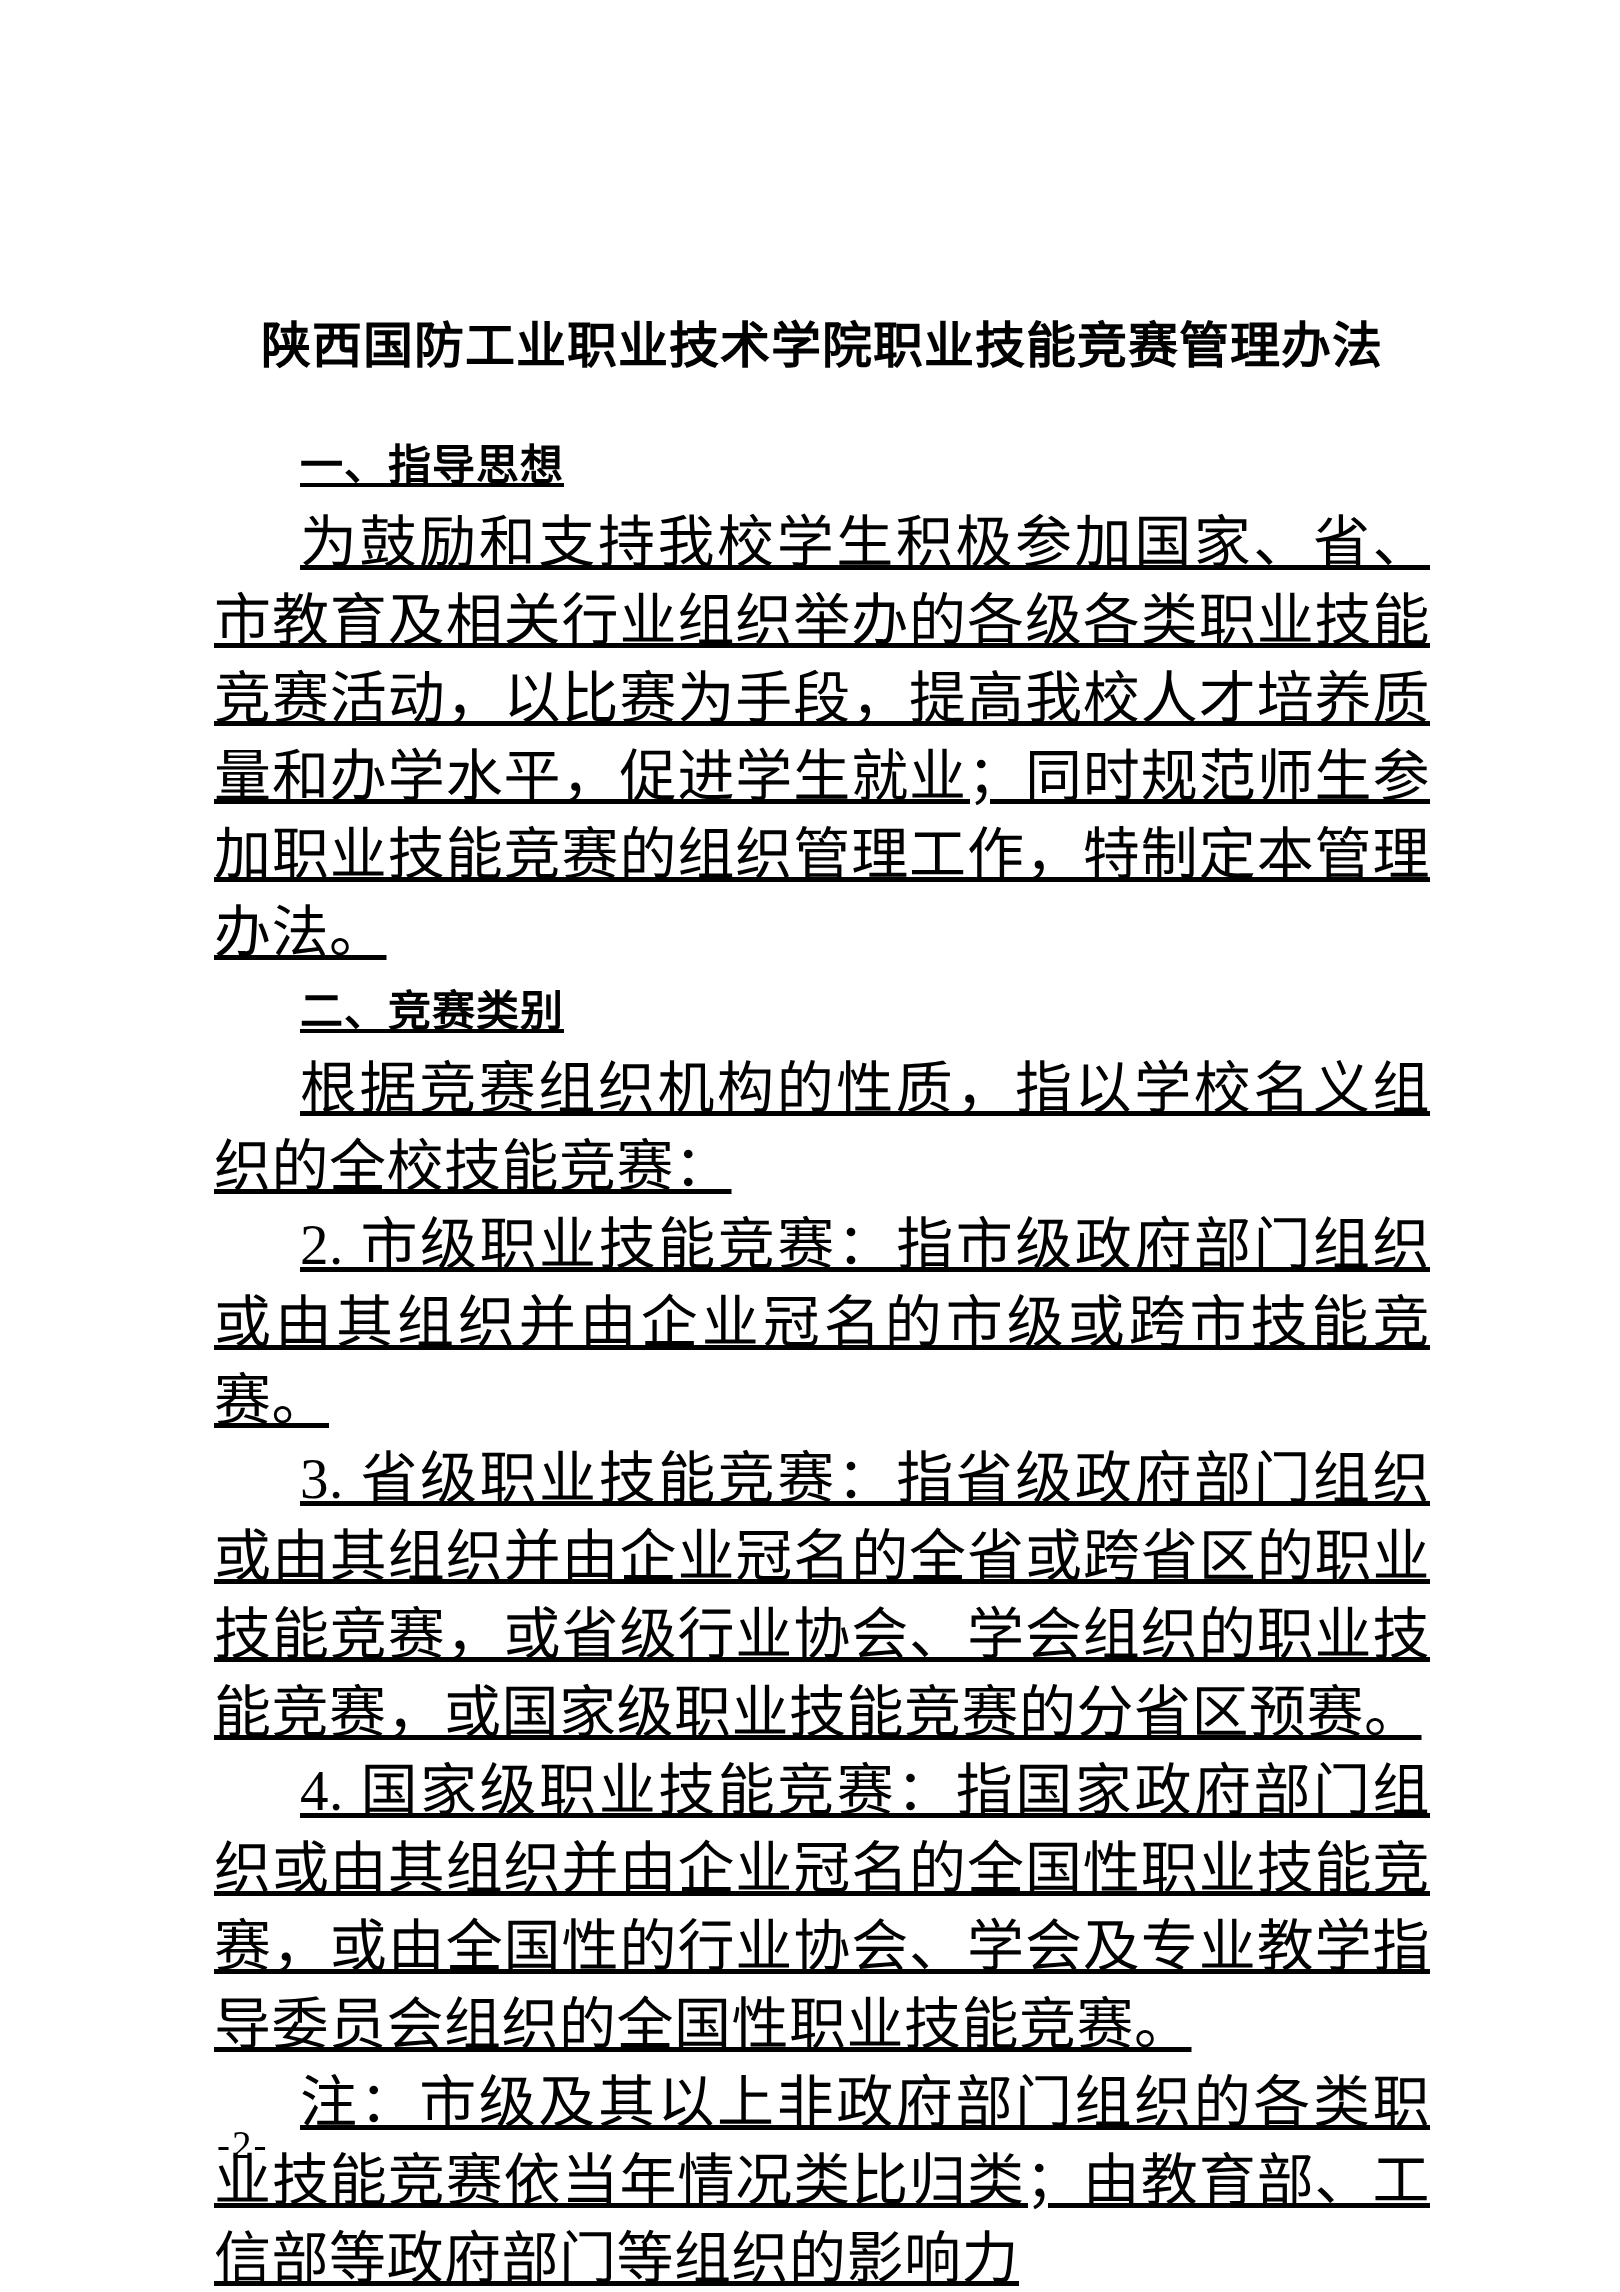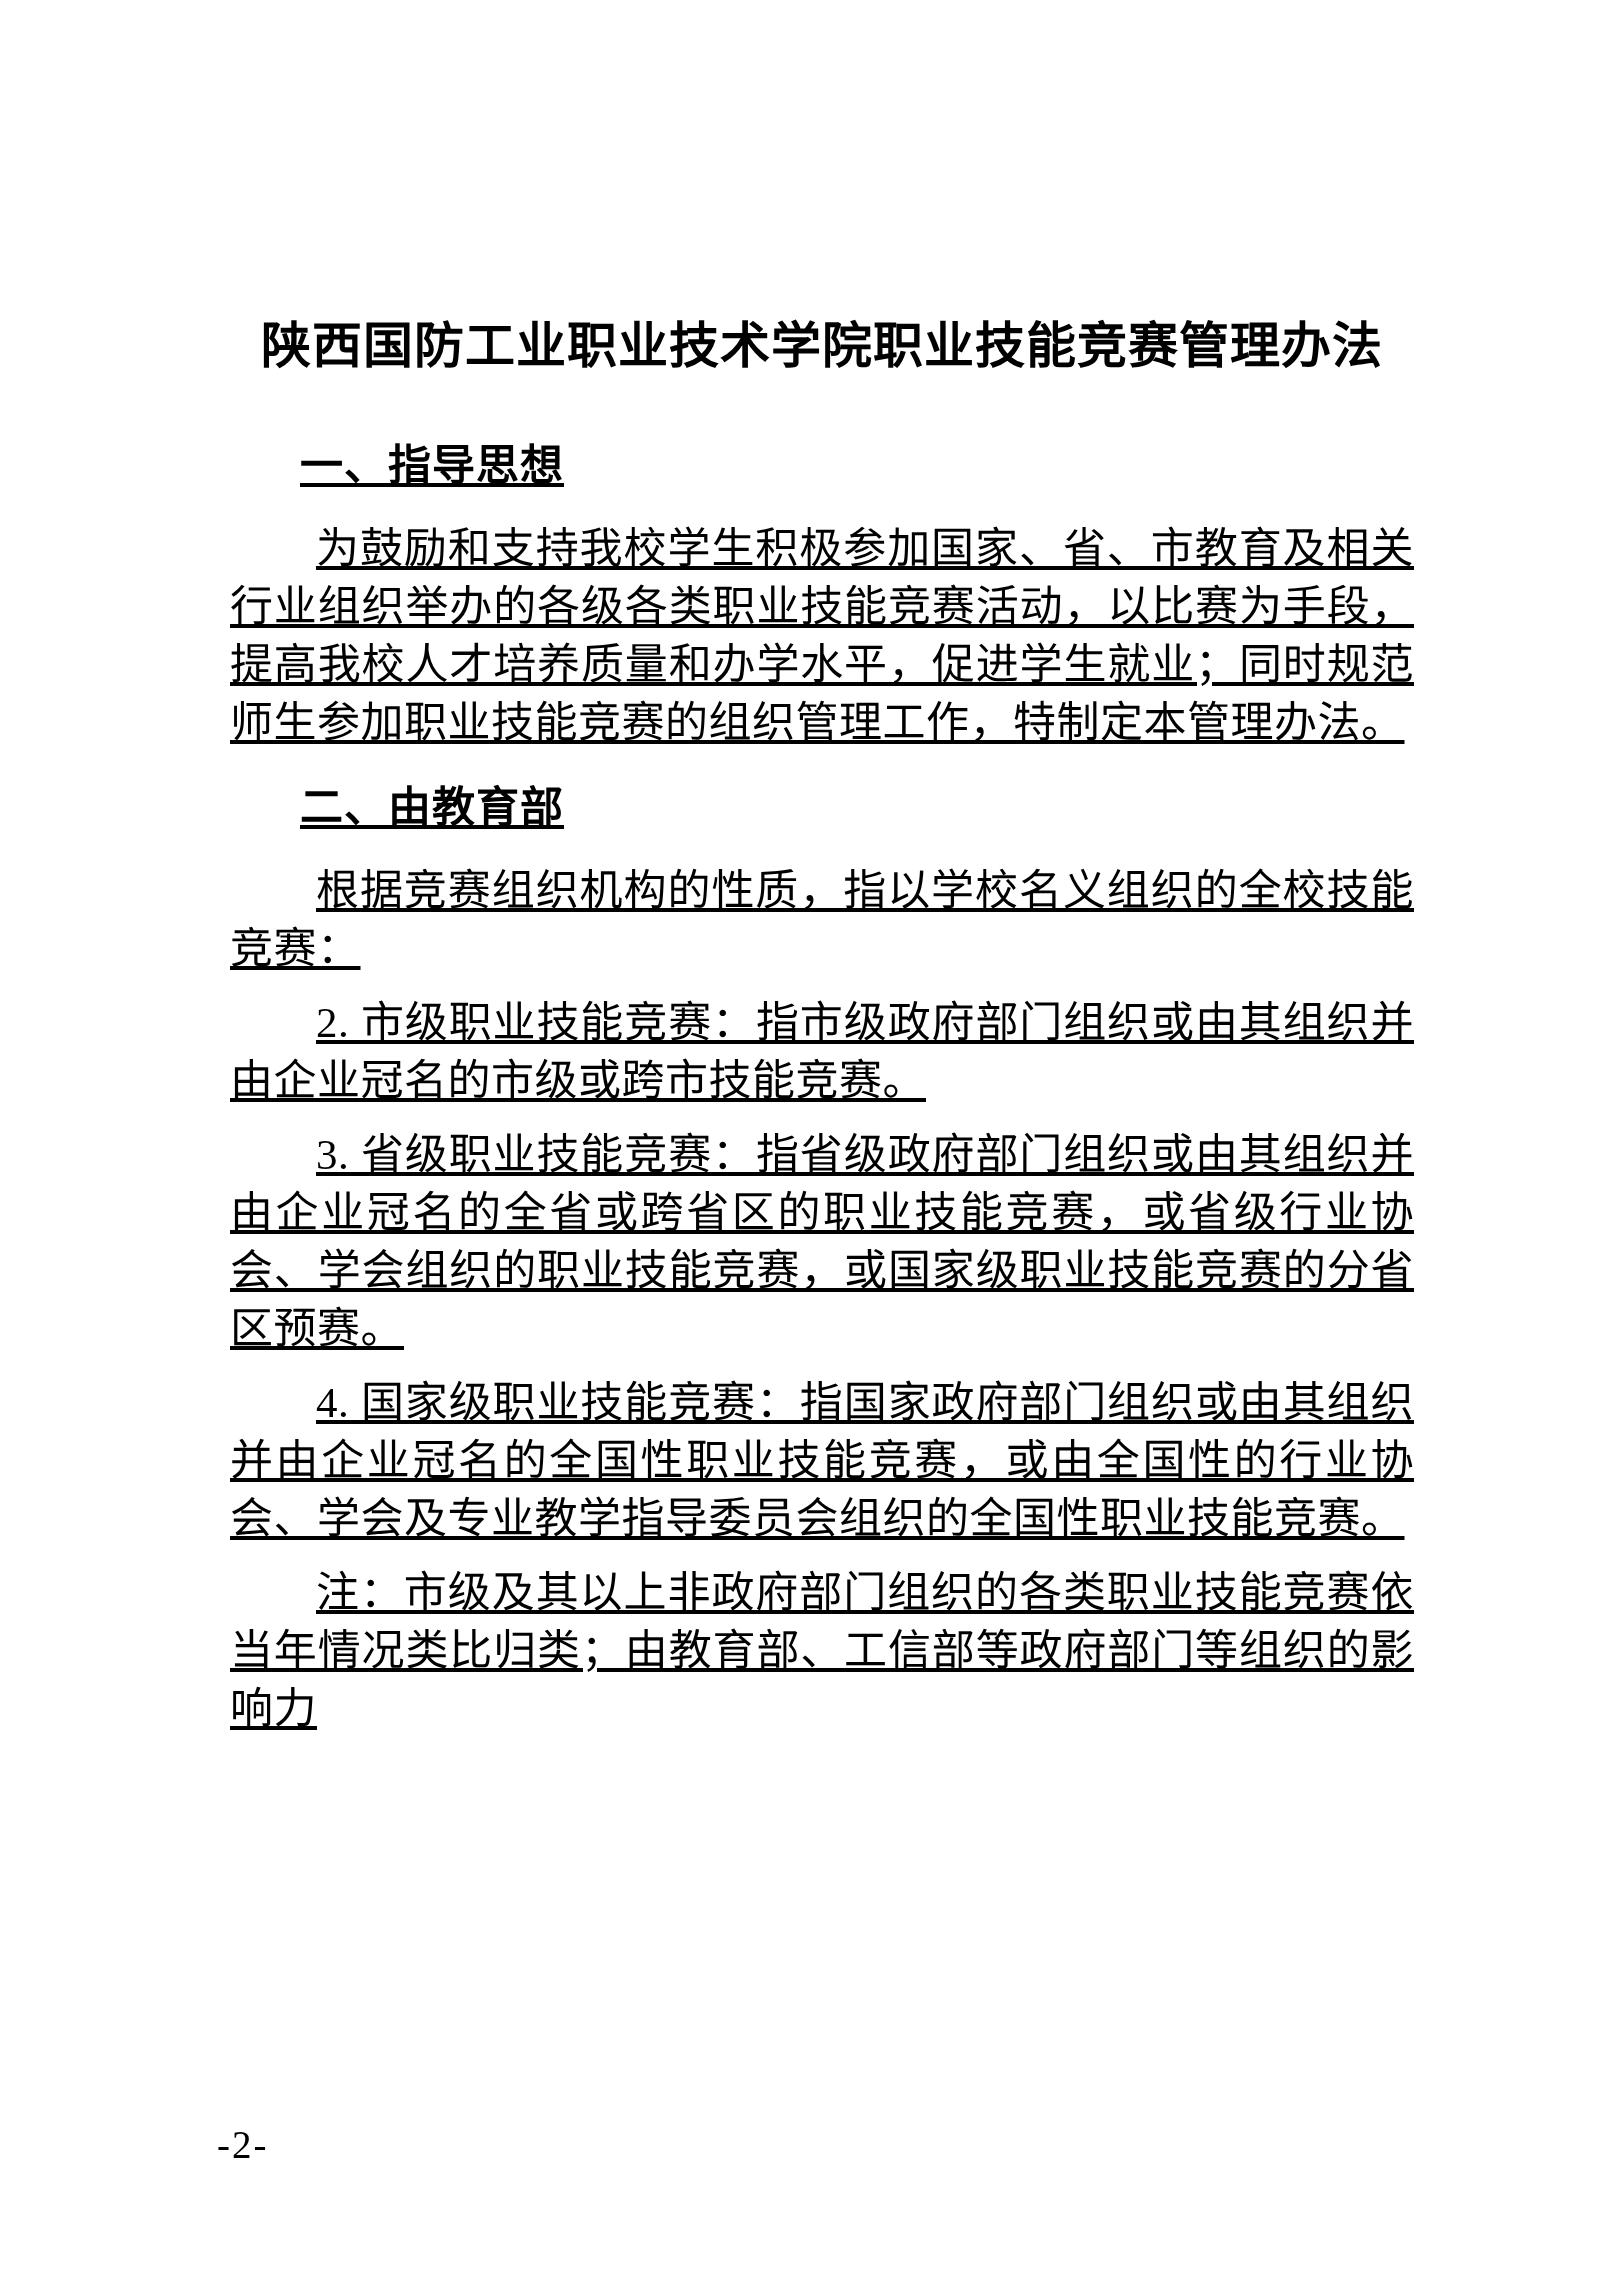--- a/index.html
+++ b/index.html
@@ -39,25 +39,25 @@
     font-weight:bold;
     font-size:43px;
     line-height:78px;
     text-indent:86px;
     letter-spacing:1px;
   }
   .heading-first{
     margin-top:49px;
   }
   .body-para{
-    margin:16px;
+    margin:0;
     font-family:var(--serif);
     font-weight:normal;
-    font-size:43px;
-    line-height:58px;
+    font-size:57px;
+    line-height:78px;
     text-indent:86px;
     text-align:justify;
     text-justify:inter-character;
     letter-spacing:0.5px;
   }
   .page-number{
     position:absolute;
     left:217px;
     top:2123px;
     font-family:var(--serif);
@@ -73,21 +73,21 @@
   <main class="doc">
 
     <h1 class="title">陕西国防工业职业技术学院职业技能竞赛管理办法</h1>
 
     <section>
       <h2 class="heading heading-first">一、指导思想</h2>
       <p class="body-para">为鼓励和支持我校学生积极参加国家、省、市教育及相关行业组织举办的各级各类职业技能竞赛活动，以比赛为手段，提高我校人才培养质量和办学水平，促进学生就业；同时规范师生参加职业技能竞赛的组织管理工作，特制定本管理办法。</p>
     </section>
 
     <section>
-      <h2 class="heading">二、由教育部</h2>
+      <h2 class="heading">二、竞赛类别</h2>
       <p class="body-para">根据竞赛组织机构的性质，指以学校名义组织的全校技能竞赛：</p>
       <p class="body-para">2. 市级职业技能竞赛：指市级政府部门组织或由其组织并由企业冠名的市级或跨市技能竞赛。</p>
       <p class="body-para">3. 省级职业技能竞赛：指省级政府部门组织或由其组织并由企业冠名的全省或跨省区的职业技能竞赛，或省级行业协会、学会组织的职业技能竞赛，或国家级职业技能竞赛的分省区预赛。</p>
       <p class="body-para">4. 国家级职业技能竞赛：指国家政府部门组织或由其组织并由企业冠名的全国性职业技能竞赛，或由全国性的行业协会、学会及专业教学指导委员会组织的全国性职业技能竞赛。</p>
       <p class="body-para">注：市级及其以上非政府部门组织的各类职业技能竞赛依当年情况类比归类；由教育部、工信部等政府部门等组织的影响力</p>
     </section>
 
   </main>
 
   <div class="page-number">-2-</div>

